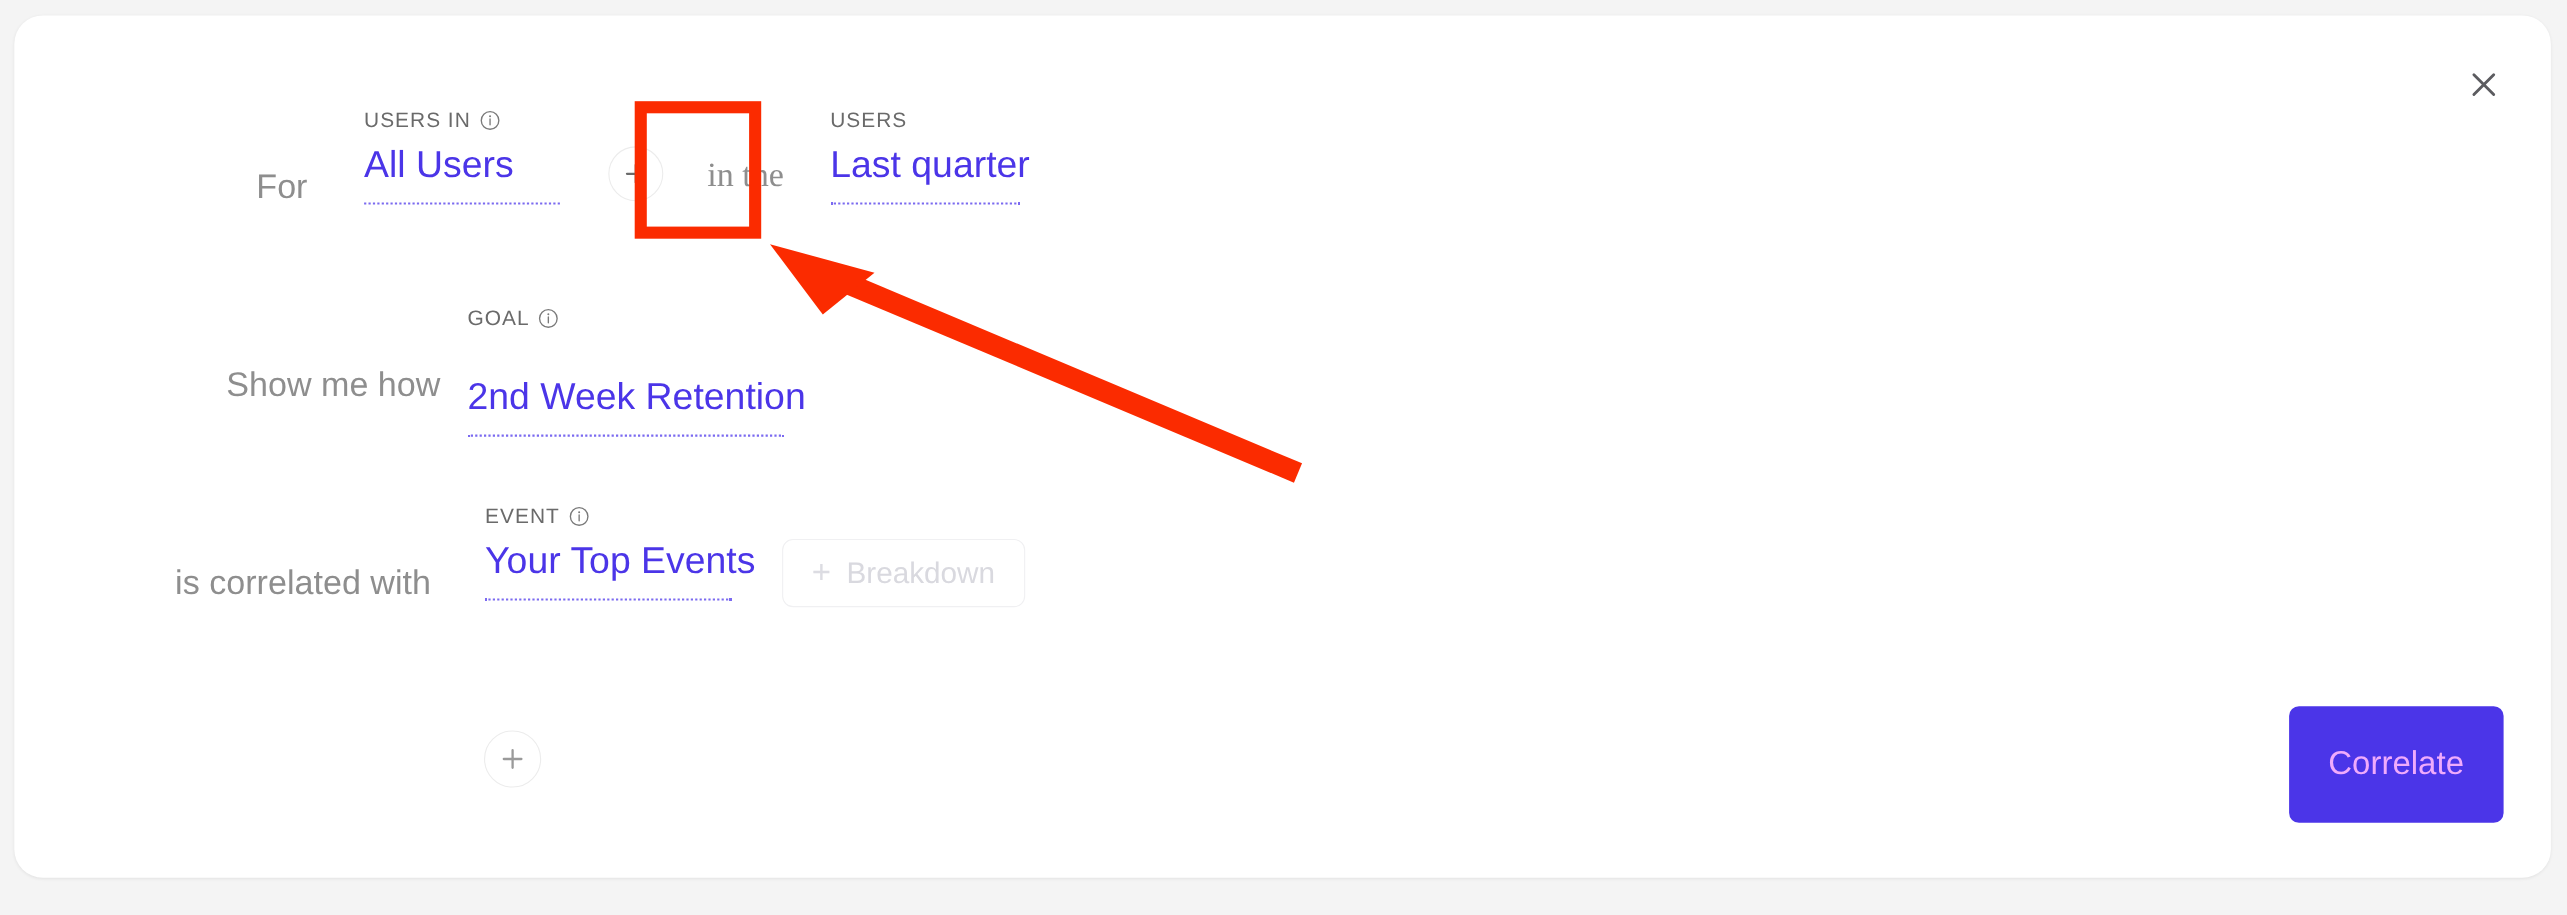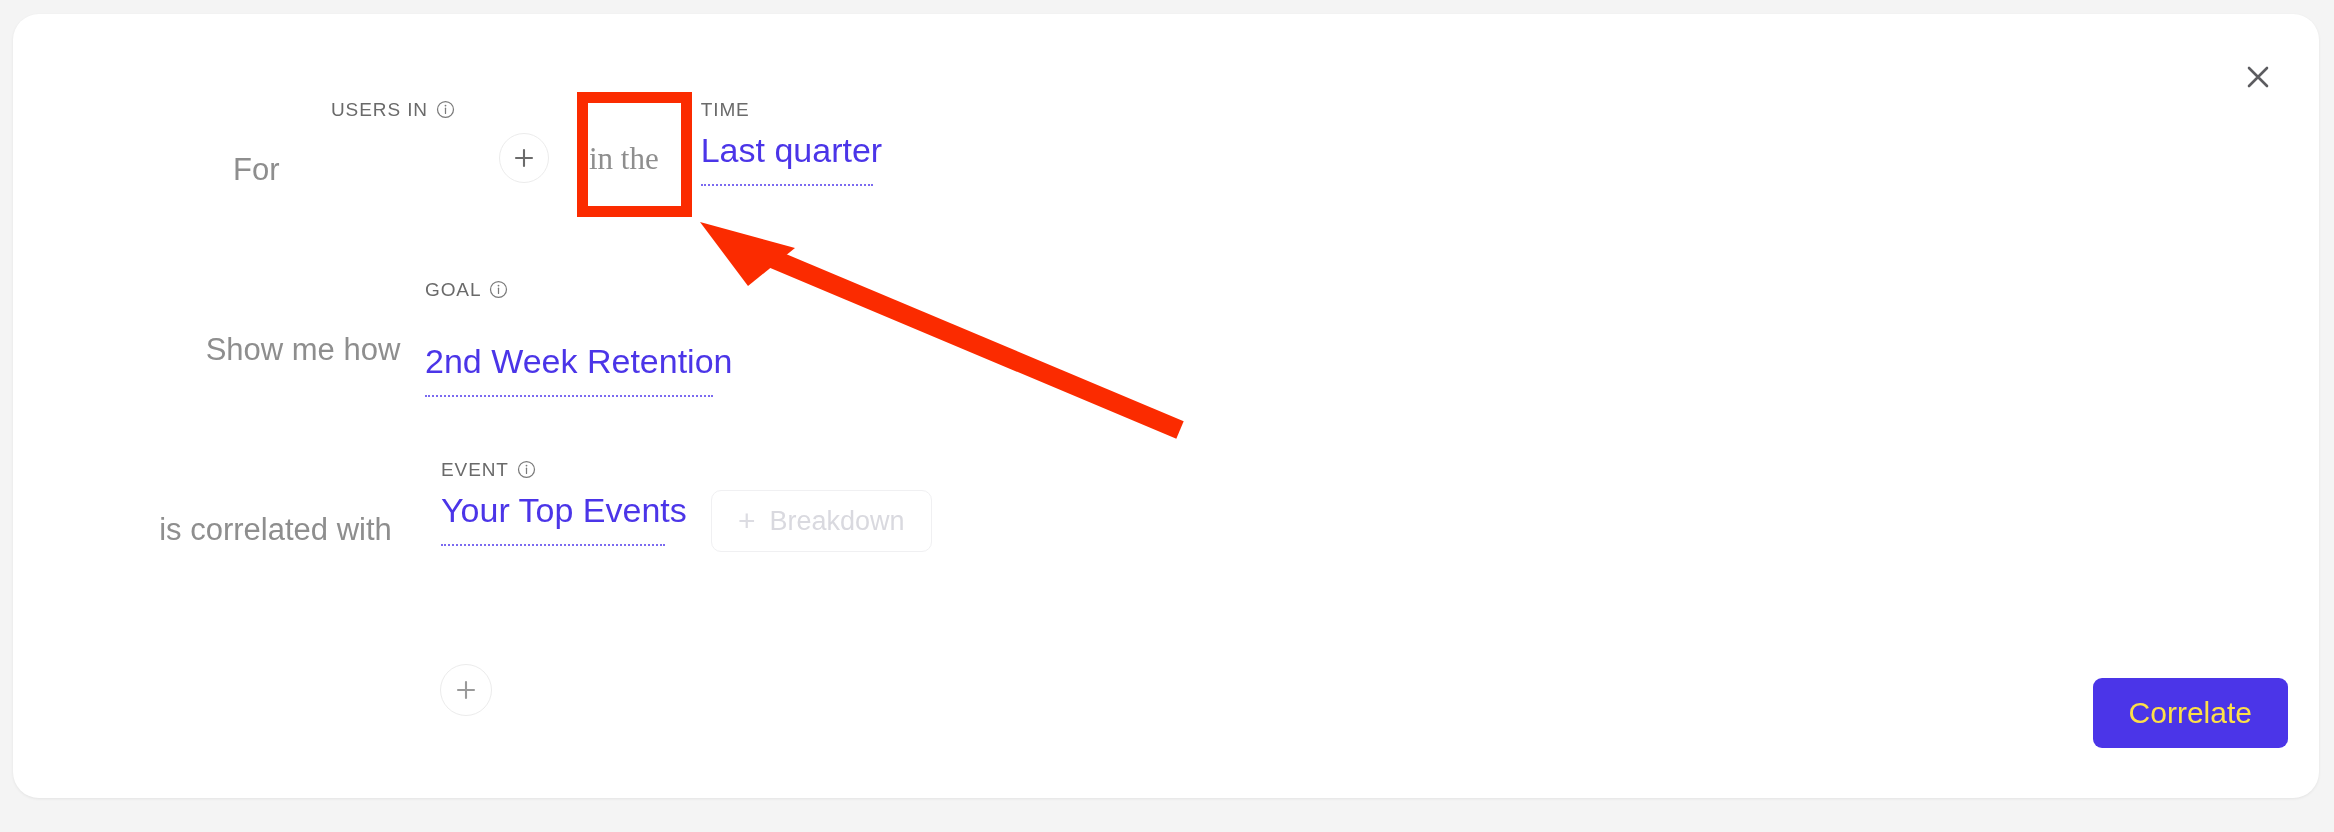--- a/index.html
+++ b/index.html
@@ -152,29 +152,29 @@
     font-family: "Liberation Sans", sans-serif;
     cursor: pointer;
     white-space: nowrap;
     box-sizing: border-box;
   }
   .breakdown-plus { font-size: 30px; line-height: 1; color: #dcdce2; }
 
   
   .correlate-btn {
     position: absolute;
-    right: 31px;
+    right: 43px;
     bottom: 50px;
     background: #4b35e8;
-    color: #fde047;
+    color: #f0abfc;
     border: none;
     border-radius: 9px;
     font-size: 30px;
     font-family: "Liberation Sans", sans-serif;
-    padding: 20px 36px;
+    padding: 38px 36px;
     cursor: pointer;
     line-height: 30px;
   }
 
   
   .annotation {
     position: absolute;
     left: 0; top: 0;
     width: 2334px;
     height: 832px;
@@ -211,35 +211,36 @@
           <div class="field-label">
             <span>USERS IN</span>
             <span class="info-icon">
               <svg width="19" height="19" viewBox="0 0 20 20" aria-hidden="true">
                 <circle cx="10" cy="10" r="8.4" fill="none" stroke="#7a7a7a" stroke-width="1.3"></circle>
                 <circle cx="10" cy="5.9" r="0.95" fill="#7a7a7a"></circle>
                 <path d="M10 8.6 L10 14.2" stroke="#7a7a7a" stroke-width="1.3" stroke-linecap="round"></path>
               </svg>
             </span>
           </div>
+          <div class="field-value" style="width:178px;">All Users</div>
         </div>
 
         <button class="plus-circle" style="margin-left:44px; margin-top:33px;">
           <span>
             <svg width="26" height="26" viewBox="0 0 26 26" aria-hidden="true">
               <path d="M13 5 L13 21 M5 13 L21 13" stroke="#6b6b6b" stroke-width="2.1" stroke-linecap="round"></path>
             </svg>
           </span>
         </button>
 
         <div class="inline-word" style="margin-left:40px; margin-top:43px;font-family:Liberation Serif, serif;">in the</div>
 
         <div class="field" style="margin-left:42px;">
           <div class="field-label">
-            <span>TIME</span>
+            <span>USERS</span>
           </div>
           <div class="field-value" style="width:172px;">Last quarter</div>
         </div>
       </div>
 
       <div class="row" style="left:190px; top:266px;">
 
         <div class="row-prefix" style="width:200px; margin-top:54px;">Show me how</div>
 
         <div class="field" style="margin-left:22px;gap:31px;">

